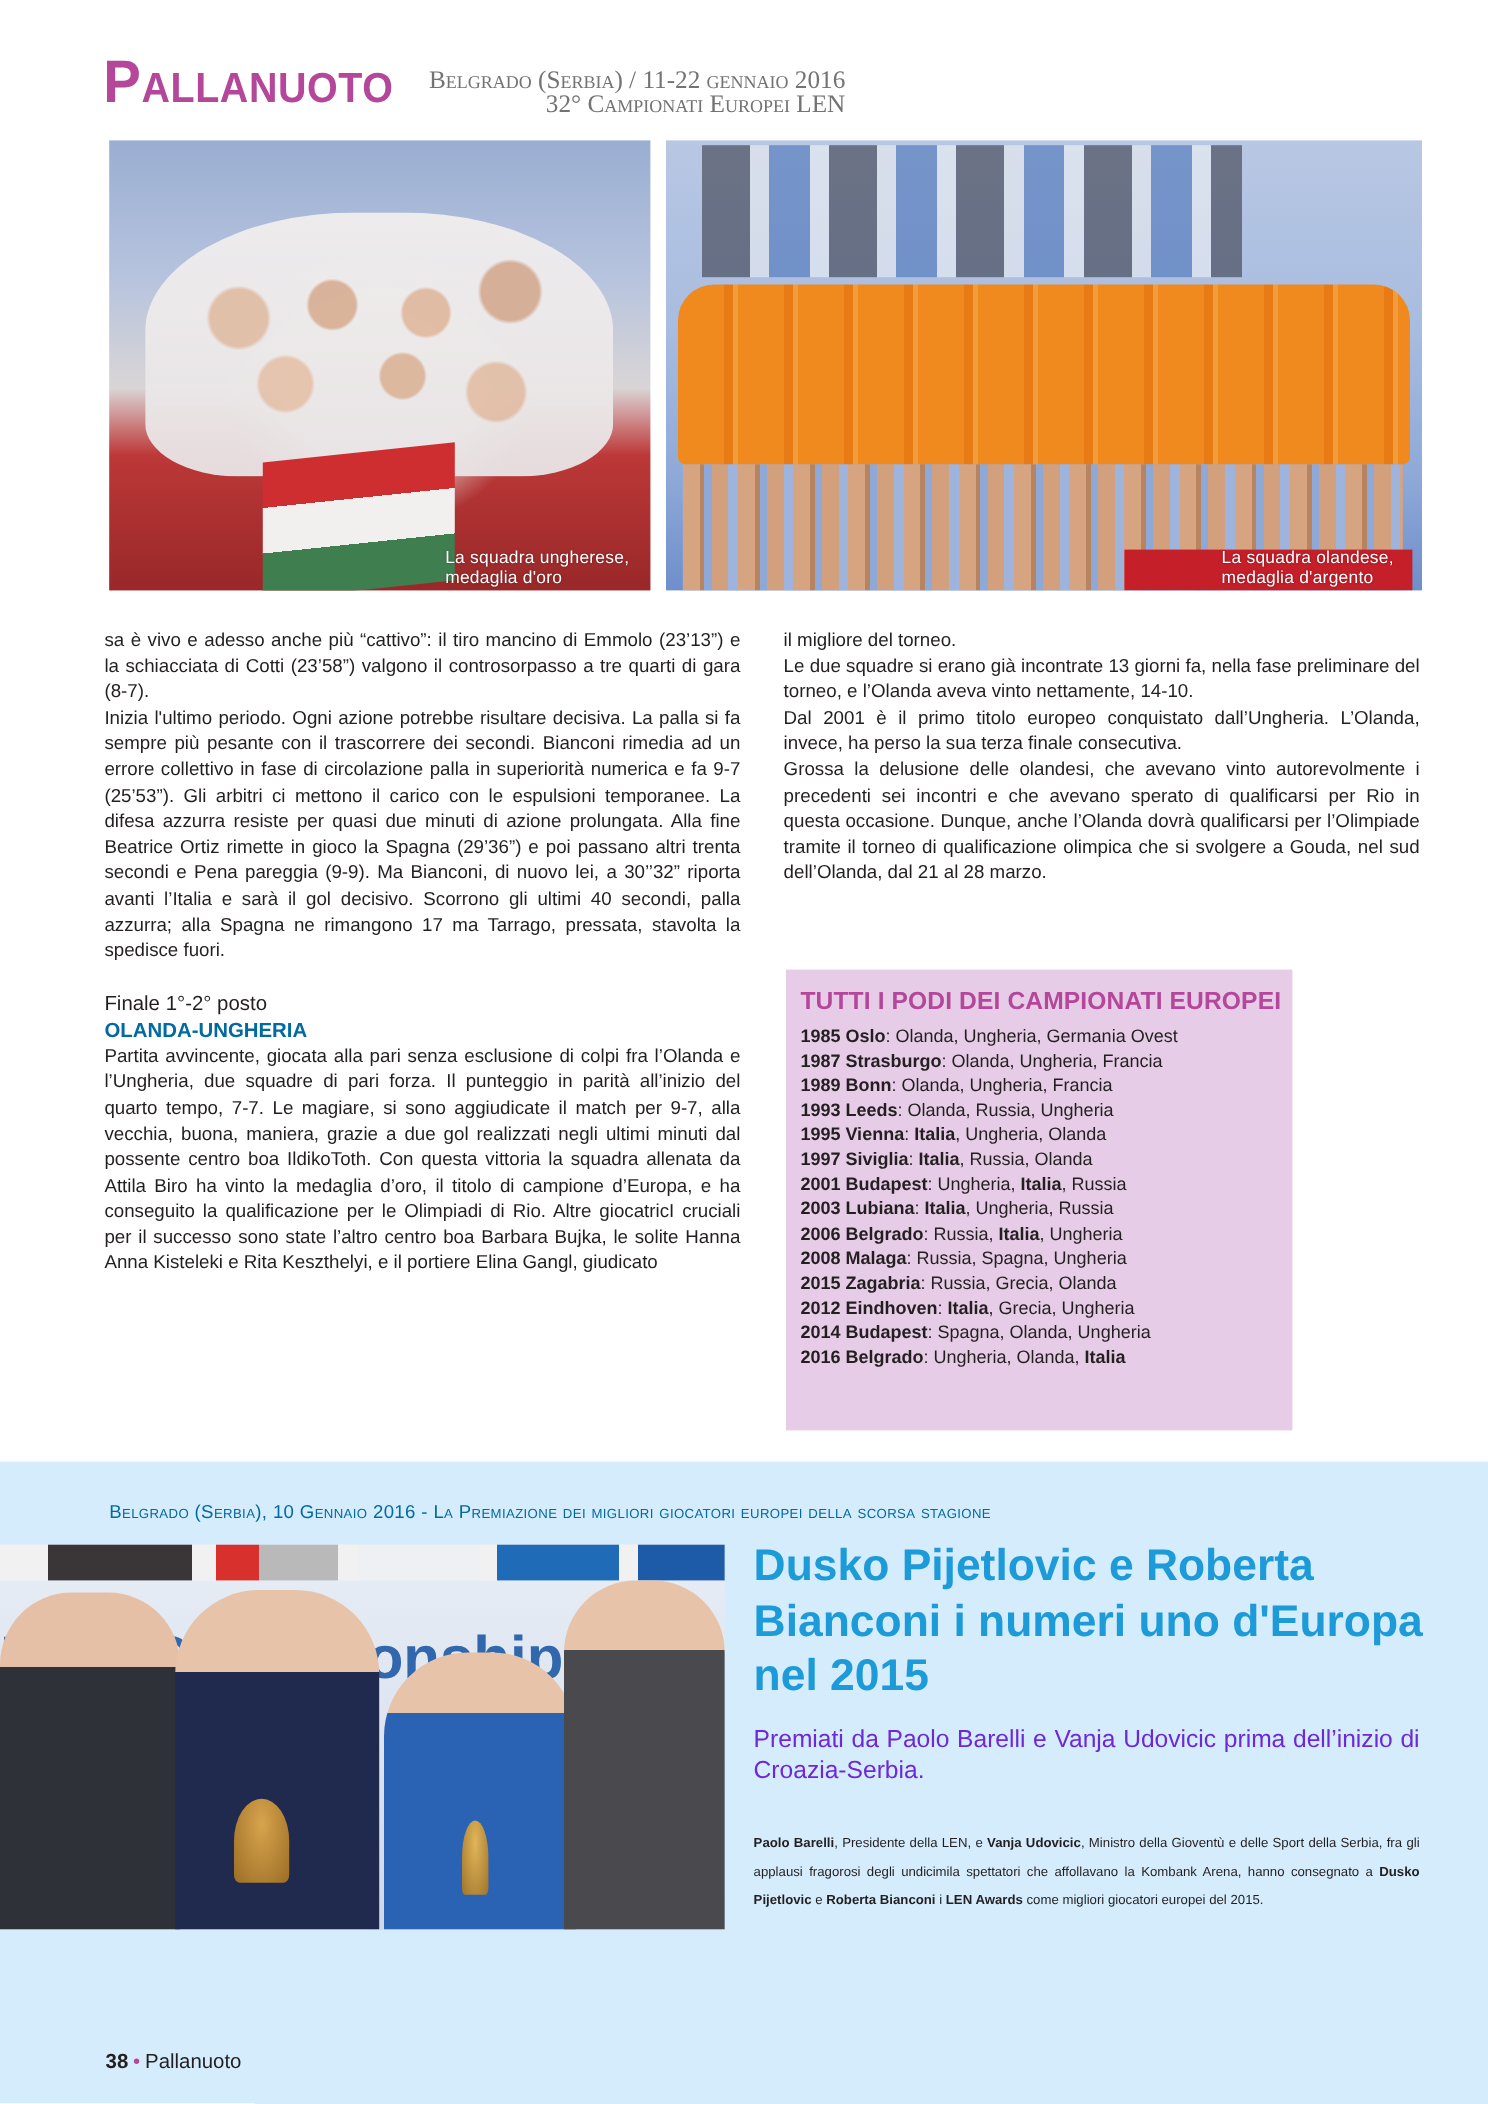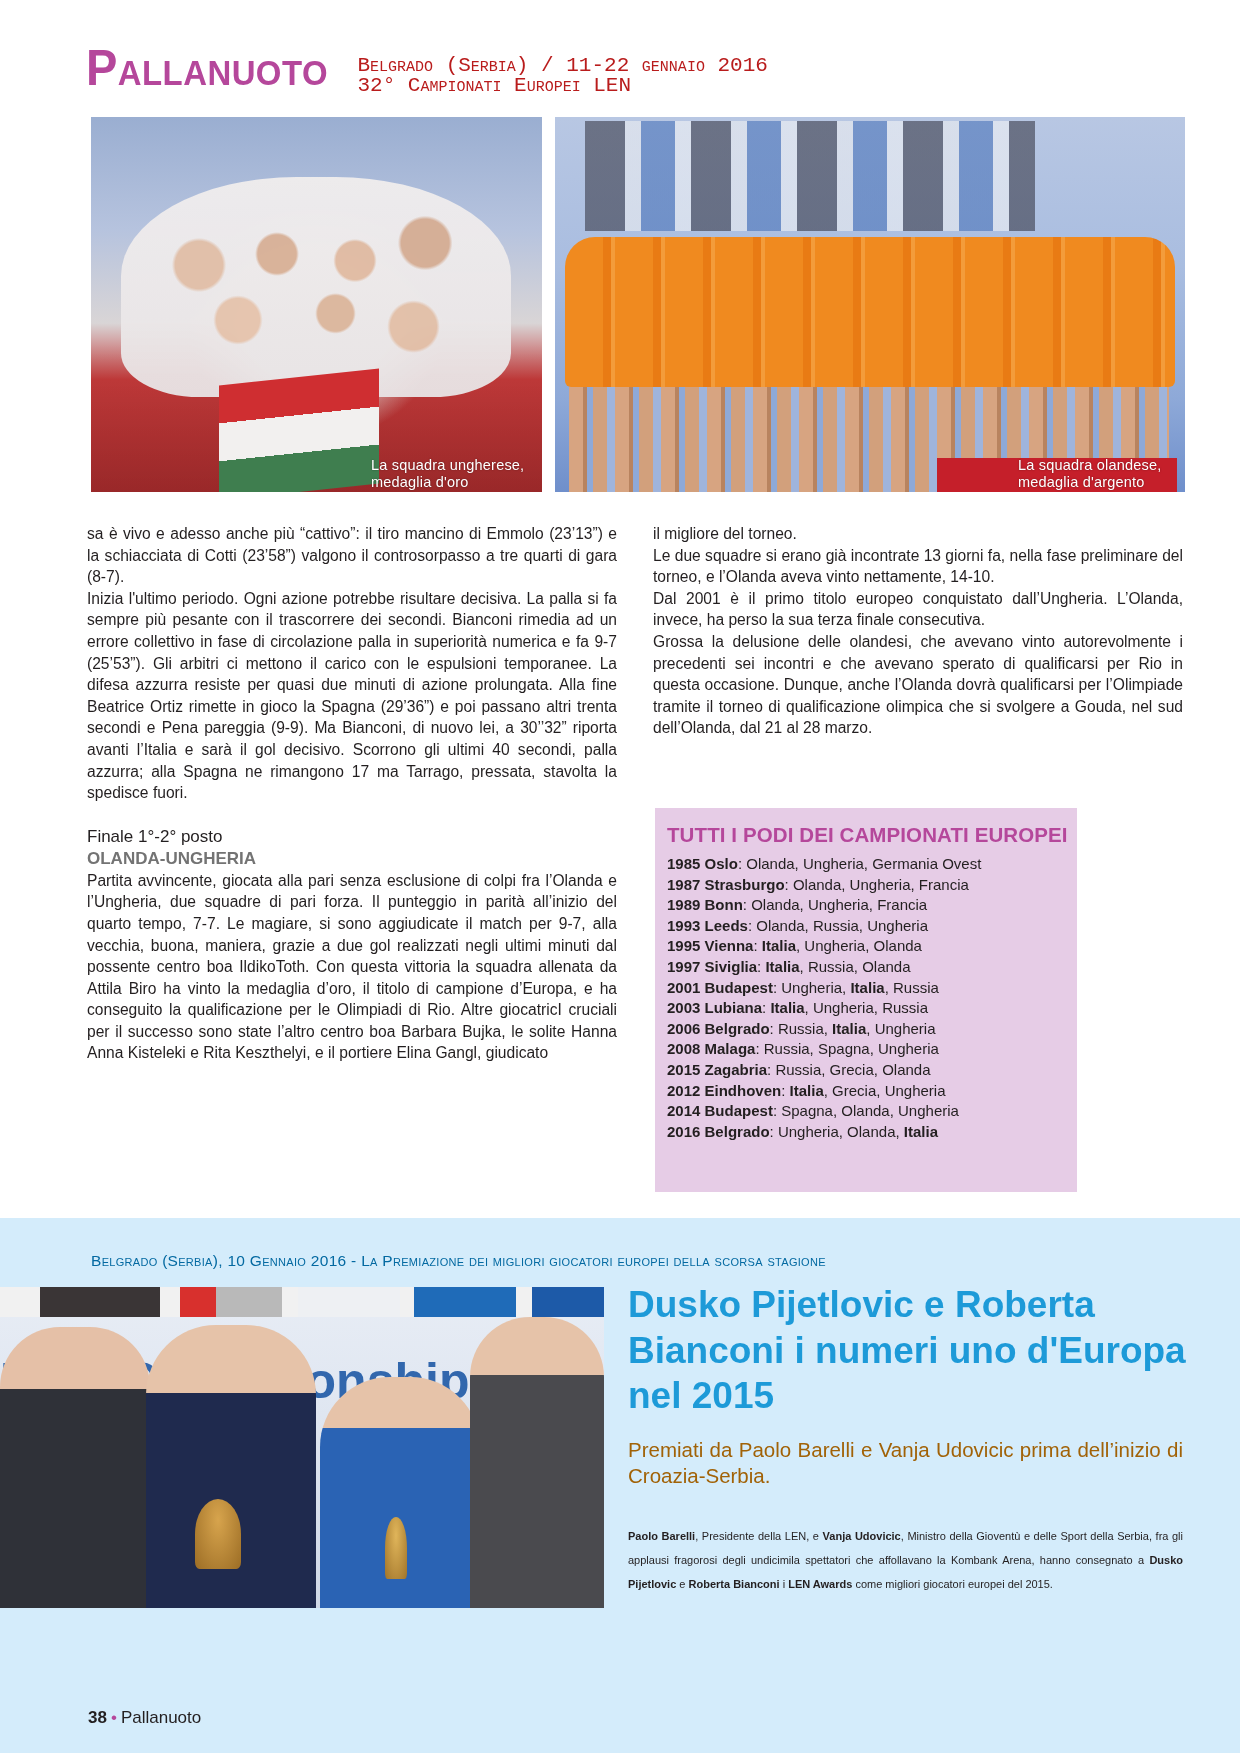--- a/index.html
+++ b/index.html
@@ -2,21 +2,21 @@
 <html><head>
 <meta charset="utf-8">
 <style>
   * { margin: 0; padding: 0; box-sizing: border-box; }
   html, body { width: 1240px; height: 1753px; background: #ffffff; overflow: hidden; }
   body { font-family: "DejaVu Sans", "Liberation Sans", sans-serif; color: #231f20; position: relative; }
 
   
   .hdr { position: absolute; left: 86px; top: 40px; display: flex; align-items: flex-start; }
   .hdr-title { font-family: "Liberation Sans", sans-serif; font-weight: bold; color: #b5479b; font-size: 50px; line-height: 56px; letter-spacing: 0.5px; font-variant: small-caps; transform: scaleX(0.94); transform-origin: left; }
-  .hdr-sub { margin-left: -8px; margin-top: 16px; color: #b91c1c; font-family: Liberation Mono, monospace; font-size: 21px; line-height: 20px; font-variant: small-caps; }
+  .hdr-sub { margin-left: -8px; margin-top: 16px; color: #737373; font-family: Liberation Serif, serif; font-size: 21px; line-height: 20px; font-variant: small-caps; text-align: right; }
 
   
   .photo { position: absolute; overflow: hidden; }
   .photo-1 { left: 91px; top: 117px; width: 451px; height: 375px;
     background:
       linear-gradient(to bottom, rgba(0,0,0,0) 0%, rgba(0,0,0,0) 60%, rgba(0,0,0,0.15) 100%),
       radial-gradient(ellipse at 50% 55%, #e9e3df 0 22%, transparent 40%),
       linear-gradient(to bottom, #9aaed1 0%, #b6c3de 30%, #d9d5d6 55%, #c43a3a 70%, #b42f30 100%);
   }
   .photo-1 .flag { position: absolute; left: 128px; top: 260px; width: 160px; height: 115px;
@@ -43,21 +43,21 @@
   .caption { position: absolute; color: #ffffff; font-family: "Liberation Sans", sans-serif; font-size: 14.5px; line-height: 17px; letter-spacing: 0.2px; text-shadow: 0 0 2px rgba(0,0,0,0.4); }
   .cap-1 { left: 371px; top: 457px; }
   .cap-2 { left: 1018px; top: 457px; }
 
   
   .col { position: absolute; font-family: "Liberation Sans", sans-serif; font-size: 15.6px; line-height: 21.6px; color: #231f20; text-align: justify; }
   .col-left { left: 87px; top: 523px; width: 530px; }
   .col-right { left: 653px; top: 523px; width: 530px; }
   .col p { margin: 0; }
   .sub-head { font-size: 17px; line-height: 22px; margin-top: 22px; }
-  .sub-head-2 { font-weight: bold; color: #737373; font-size: 17px; line-height: 22px; }
+  .sub-head-2 { font-weight: bold; color: #0369a1; font-size: 17px; line-height: 22px; }
 
   
   .podi-box { position: absolute; left: 655px; top: 808px; width: 422px; height: 384px; background: #e6cce6; padding: 14px 0 0 12px; }
   .podi-title { color: #b5479b; font-family: "Liberation Sans", sans-serif; font-weight: bold; font-size: 20.5px; line-height: 26px; margin-bottom: 6px; letter-spacing: 0.1px; }
   .podi-list { list-style: none; font-family: "Liberation Sans", sans-serif; font-size: 15px; line-height: 20.6px; color: #231f20; }
   .podi-list b { font-weight: bold; }
 
   
   .band { position: absolute; left: 0; top: 1218px; width: 1240px; height: 535px; background: #d4ecfb; }
   .band-kicker { position: absolute; left: 91px; top: 1251px; font-family: "Liberation Sans", sans-serif; font-size: 15.5px; line-height: 20px; color: #0369a1; font-variant: small-caps; letter-spacing: 0.3px; }
@@ -67,21 +67,21 @@
     background: linear-gradient(90deg, #f1f1f1 0 40px, #3a3536 40px 160px, #f1f1f1 160px 180px, #d8302d 180px 216px, #b9b9b9 216px 282px, #f1f1f1 282px 298px, #eef0f3 298px 400px, #f1f1f1 400px 414px, #1f6bb8 414px 516px, #f1f1f1 516px 532px, #1d5aa8 532px 604px); }
   .photo-3 .bgtext { position: absolute; left: 0; top: 65px; font-family: "Liberation Sans", sans-serif; font-weight: bold; font-size: 50px; color: #1f5aa6; opacity: 0.9; white-space: nowrap; }
   .photo-3 .p1 { position: absolute; left: 0; top: 40px; width: 150px; height: 281px; background: linear-gradient(to bottom, #e5c0a7 0 22%, #2f3138 22% 100%); border-radius: 60px 60px 0 0; }
   .photo-3 .p2 { position: absolute; left: 146px; top: 38px; width: 170px; height: 283px; background: linear-gradient(to bottom, #e6c3a9 0 24%, #1f2a4e 24% 100%); border-radius: 70px 70px 0 0; }
   .photo-3 .p3 { position: absolute; left: 320px; top: 90px; width: 160px; height: 231px; background: linear-gradient(to bottom, #e6c3a9 0 22%, #2a63b4 22% 100%); border-radius: 70px 70px 0 0; }
   .photo-3 .p4 { position: absolute; left: 470px; top: 30px; width: 134px; height: 291px; background: linear-gradient(to bottom, #e6c3a9 0 20%, #4a4a4e 20% 100%); border-radius: 60px 60px 0 0; }
   .photo-3 .trophy1 { position: absolute; left: 195px; top: 212px; width: 46px; height: 70px; background: radial-gradient(ellipse at 50% 30%, #d7a44d, #9c6d25); border-radius: 50% 50% 10% 10%; }
   .photo-3 .trophy2 { position: absolute; left: 385px; top: 230px; width: 22px; height: 62px; background: radial-gradient(ellipse at 50% 30%, #e0b55a, #a0742a); border-radius: 50% 50% 10% 10%; }
 
   .art-title { position: absolute; left: 628px; top: 1282px; width: 560px; font-family: "Liberation Sans", sans-serif; font-weight: bold; color: #1d9ad8; font-size: 37px; line-height: 45.5px; }
-  .art-sub { position: absolute; left: 628px; top: 1437px; width: 555px; font-family: "Liberation Sans", sans-serif; color: #a16207; font-size: 20.5px; line-height: 26px; text-align: justify; }
+  .art-sub { position: absolute; left: 628px; top: 1437px; width: 555px; font-family: "Liberation Sans", sans-serif; color: #6d28d9; font-size: 20.5px; line-height: 26px; text-align: justify; }
   .art-body { position: absolute; left: 628px; top: 1524px; width: 555px; font-family: Liberation Sans, sans-serif; font-size: 11px; line-height: 24px; color: #231f20; text-align: justify; }
   .art-body b { font-weight: bold; }
 
   .footer { position: absolute; left: 88px; top: 1708px; font-family: "Liberation Sans", sans-serif; font-size: 17px; color: #231f20; }
   .footer .num { font-weight: bold; text-align: center; }
   .footer .dot { color: #b5479b; margin: 0 4px; }
 </style>
 </head>
 <body>
 

